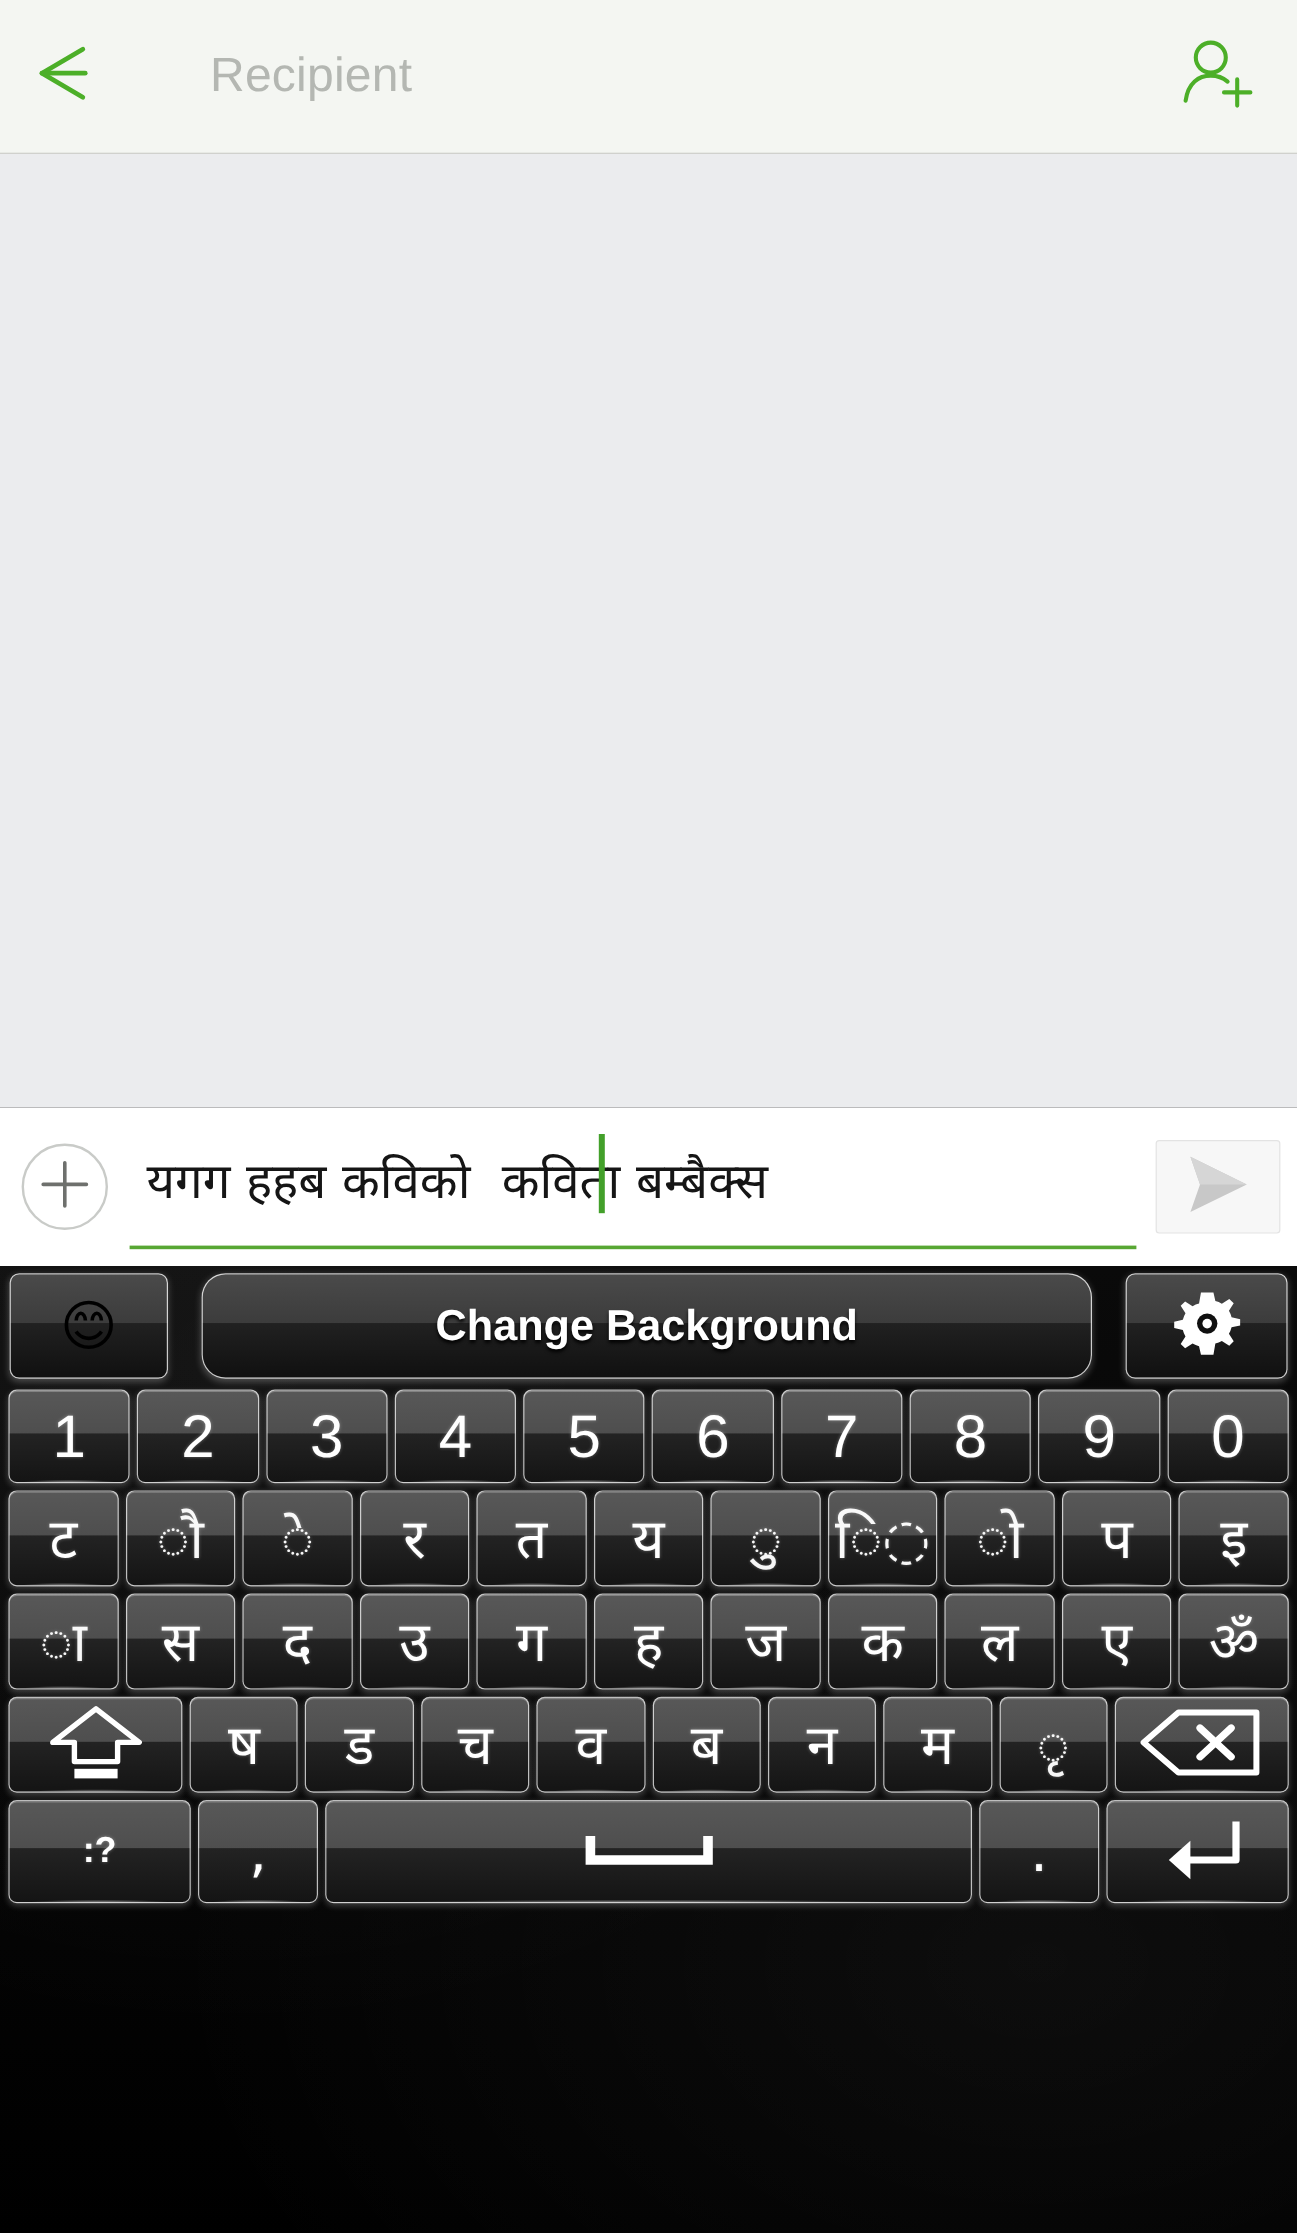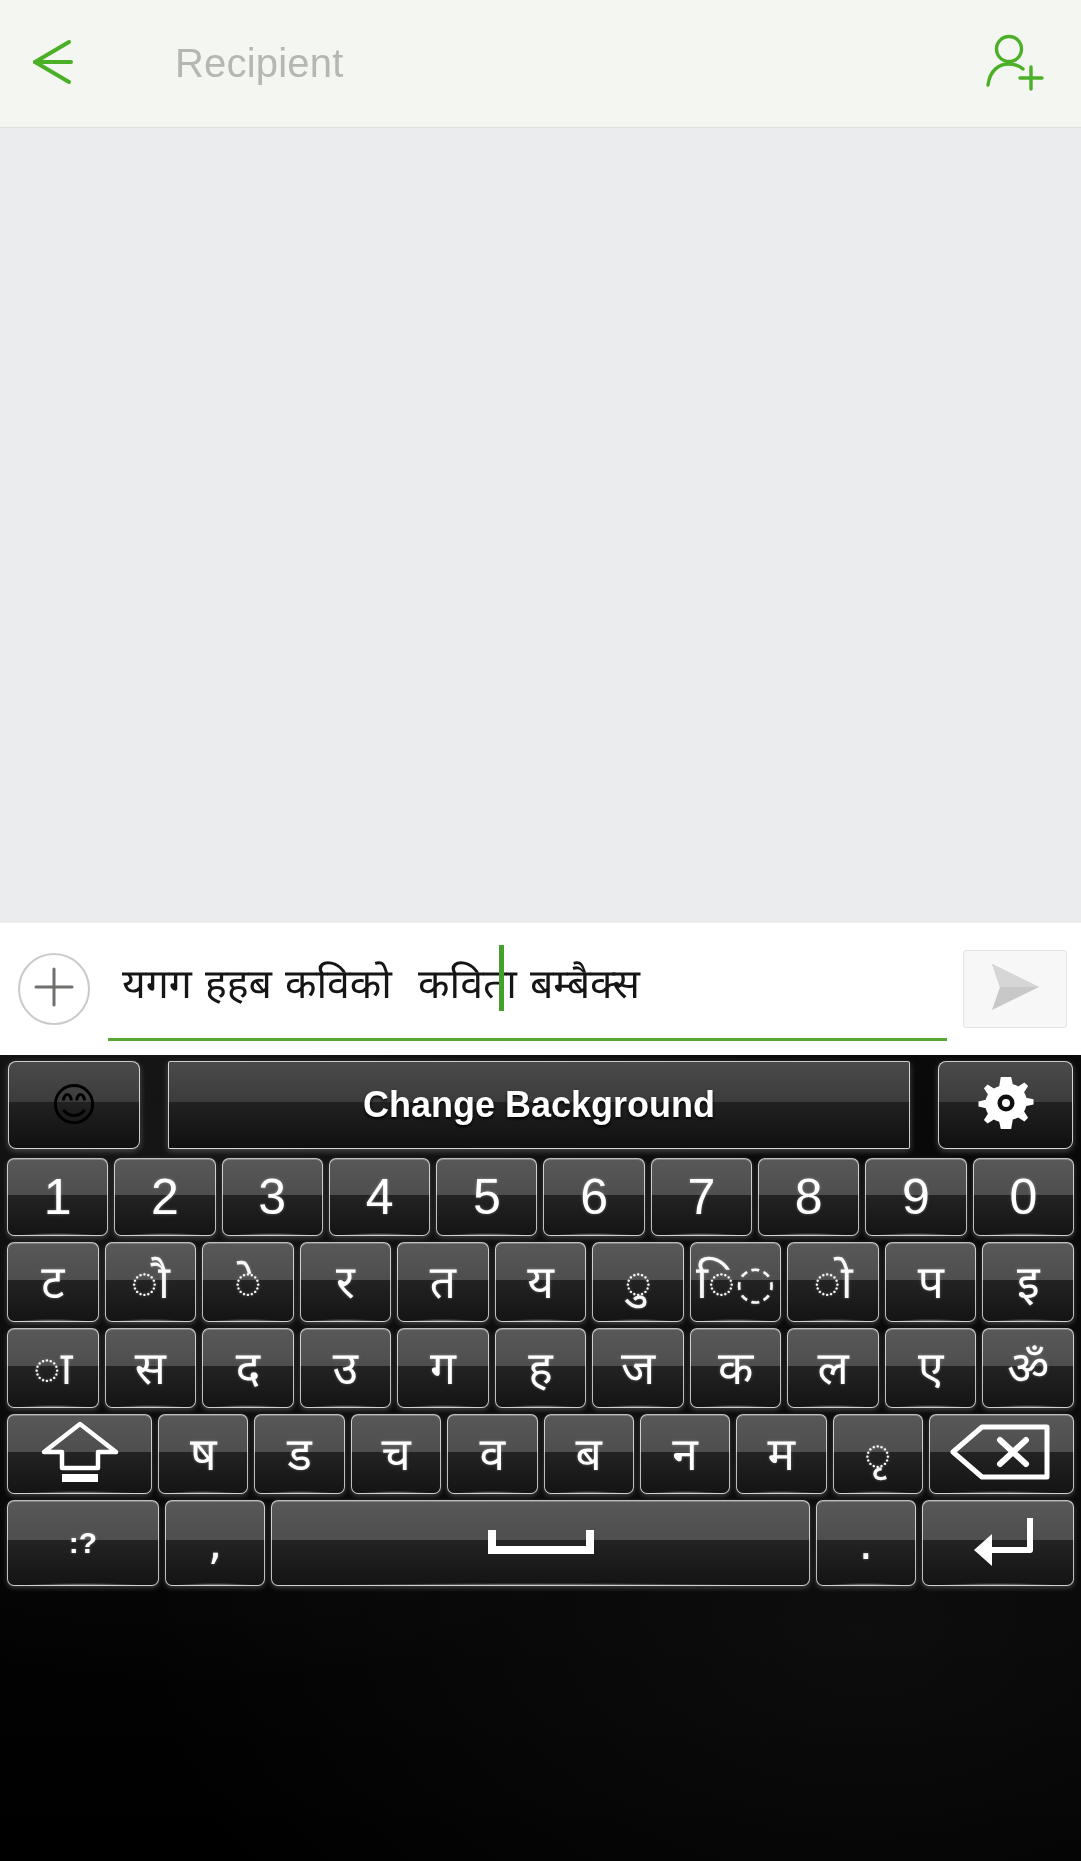--- a/index.html
+++ b/index.html
@@ -130,21 +130,21 @@
   
   .tb-key {
     position: relative;
     border-radius: 8px;
     border: 1px solid rgba(255,255,255,.78);
     background: linear-gradient(#4a4a4a 0%, #3c3c3c 47%, #212121 47%, #101010 100%);
     box-shadow: 0 2px 6px rgba(255,255,255,.25);
     display: flex; align-items: center; justify-content: center;
   }
   .tb-emoji { width: 132px; min-width: 132px; margin-right: 28px; }
-  .tb-change { flex: 1; margin-right: 28px; border-radius: 2px; }
+  .tb-change { flex: 1; margin-right: 28px; border-radius: 20px; }
   .tb-change .lbl {
     color: #fff; font-size: 36px; font-weight: bold;
     font-family: "Liberation Sans", sans-serif;
     text-shadow: 0 2px 3px rgba(0,0,0,.9);
   }
   .tb-gear { width: 135px; min-width: 135px; }
   .emoji-face { font-size: 46px; line-height: 1; }
 
   
   .k-shift { flex: 1.62; }

